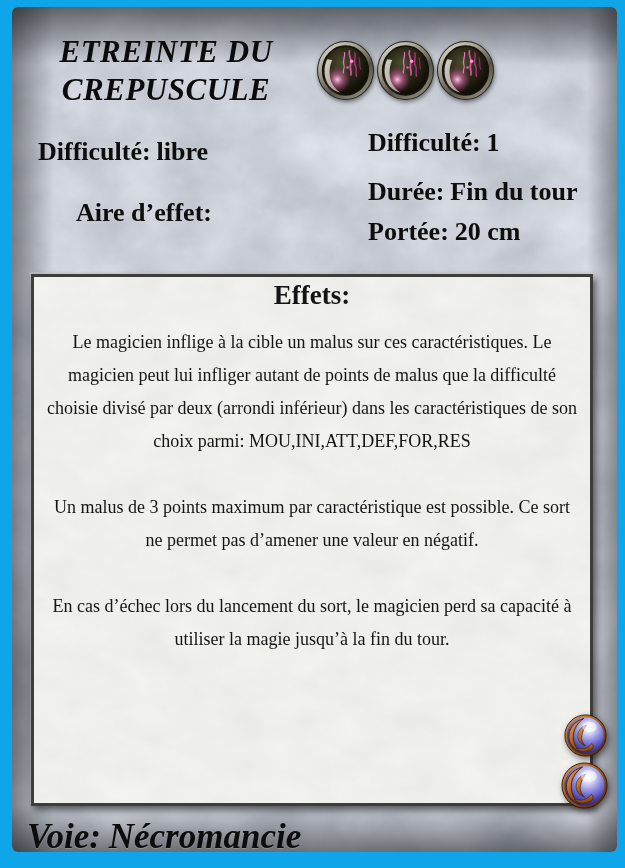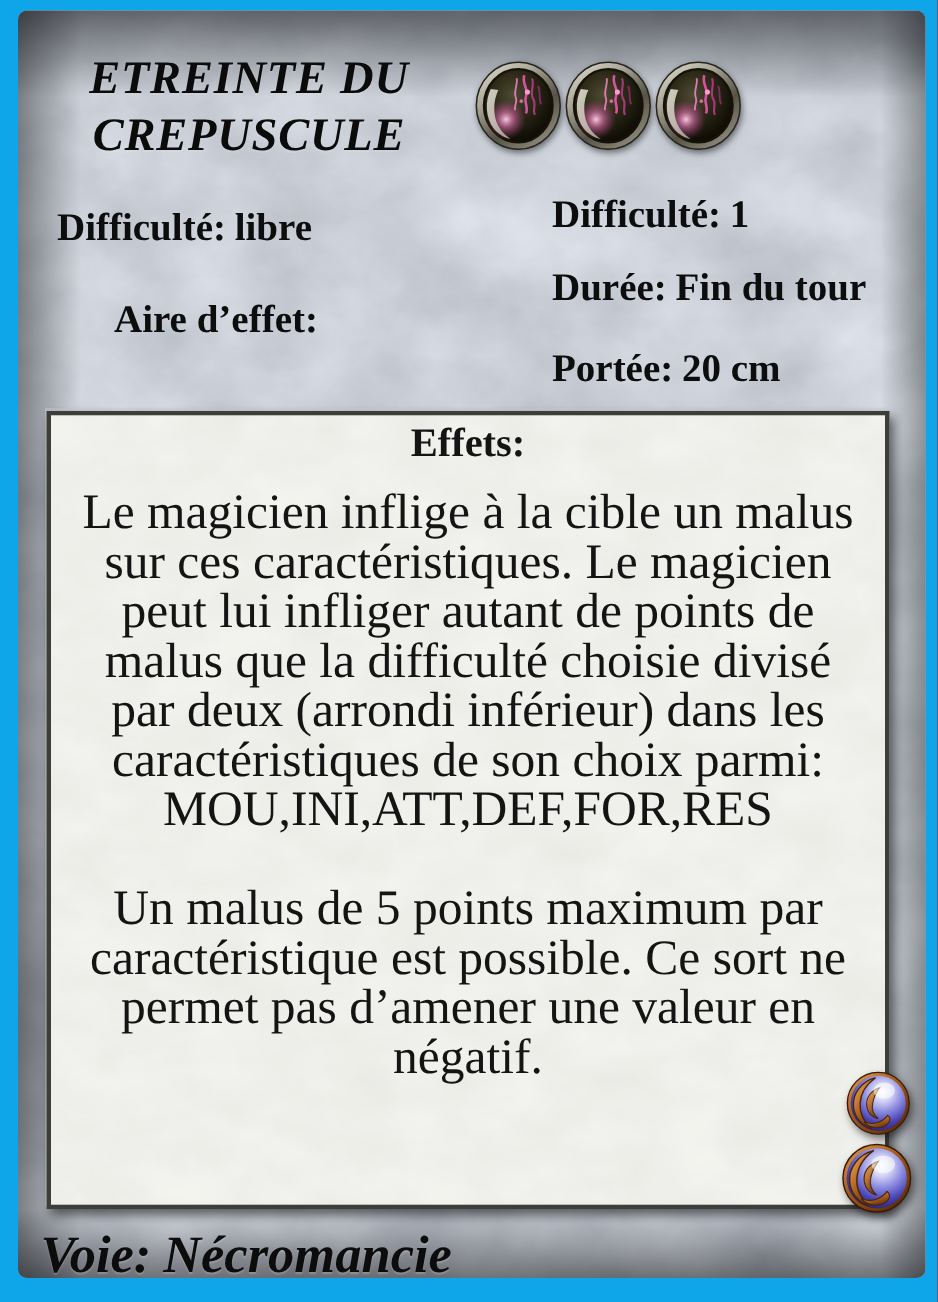--- a/index.html
+++ b/index.html
@@ -33,31 +33,31 @@
   .gems{position:absolute;left:316px;top:40px;display:flex;}
   .gems svg{width:59px;height:61px;margin-right:1px;filter:drop-shadow(1px 2px 2px rgba(5,5,8,0.5));}
   .stat{position:absolute;font-weight:bold;font-size:26px;color:#0d0d0d;white-space:nowrap;line-height:31px;}
   .stat .lab{padding-right:0.45ch;}
   #stat-difficulty{left:38px;top:136px;}
   #stat-area{left:38px;top:197px;white-space:normal;}
   #stat-area .lab{display:block;margin-left:38px;}
   #stat-area .val{display:block;padding-left:7px;}
   #stat-frequency{left:368px;top:127px;}
   #stat-duration{left:368px;top:176px;}
-  #stat-range{left:368px;top:230px;}
+  #stat-range{left:368px;top:216px;}
   .paper{
     position:absolute;left:31px;top:274px;width:562px;height:532px;
     box-sizing:border-box;border:3px solid #3d3d39;background:#dadbd5;
     box-shadow:3px 4px 7px rgba(8,8,10,0.6), -1px -2px 0 rgba(205,208,212,0.45),
                inset 0 0 20px rgba(105,105,95,0.20);
     overflow:visible;
   }
   .paper-inner{position:relative;padding:3px 11px;text-align:center;color:#141414;}
   .fx-heading{font-size:27px;font-weight:bold;margin:0 0 1px 0;}
-  .fx-p{font-size:33px;line-height:33px;margin:15px 0 33px 0;}
+  .fx-p{font-size:18px;line-height:33px;margin:15px 0 33px 0;}
   .fx-p:last-child{margin-bottom:0;}
   .orb{position:absolute;z-index:5;filter:drop-shadow(2px 3px 3px rgba(5,5,8,0.55));}
   #orb-1{left:564px;top:714px;width:43px;height:43px;}
   #orb-2{left:561px;top:762px;width:47px;height:47px;}
   .footer{
     position:absolute;left:27px;top:817px;font-weight:bold;font-style:italic;
     font-size:35px;color:#0c0c0c;white-space:nowrap;
     text-shadow:0 1px 1px rgba(225,228,232,0.25);
   }
   .footer .lab{padding-right:0.45ch;}
@@ -192,21 +192,22 @@
     <span class="lab">Portée:</span><span class="val">20 cm</span>
   </div>
 
   <div class="paper">
     <svg class="tex">
         <rect width="100%" height="100%" filter="url(#fPaper)"></rect>
       </svg>
     <div class="paper-inner">
       <div class="fx-heading">Effets:</div>
       <p class="fx-p">Le magicien inflige à la cible un malus sur ces caractéristiques. Le magicien peut lui infliger autant de points de malus que la difficulté choisie divisé par deux (arrondi inférieur) dans les caractéristiques de son choix parmi: MOU,INI,ATT,DEF,FOR,RES</p>
-      <p class="fx-p">Un malus de 5 points maximum par caractéristique est possible. Ce sort ne permet pas d’amener une valeur en négatif.</p>
+      <p class="fx-p">Un malus de 3 points maximum par caractéristique est possible. Ce sort ne permet pas d’amener une valeur en négatif.</p>
+      <p class="fx-p">En cas d’échec lors du lancement du sort, le magicien perd sa capacité à utiliser la magie jusqu’à la fin du tour.</p>
     </div>
   </div>
 
   <svg class="orb" id="orb-1" viewBox="0 0 48 48">
       <use href="#manaOrb"></use>
     </svg>
   <svg class="orb" id="orb-2" viewBox="0 0 48 48">
       <use href="#manaOrb"></use>
     </svg>
 

